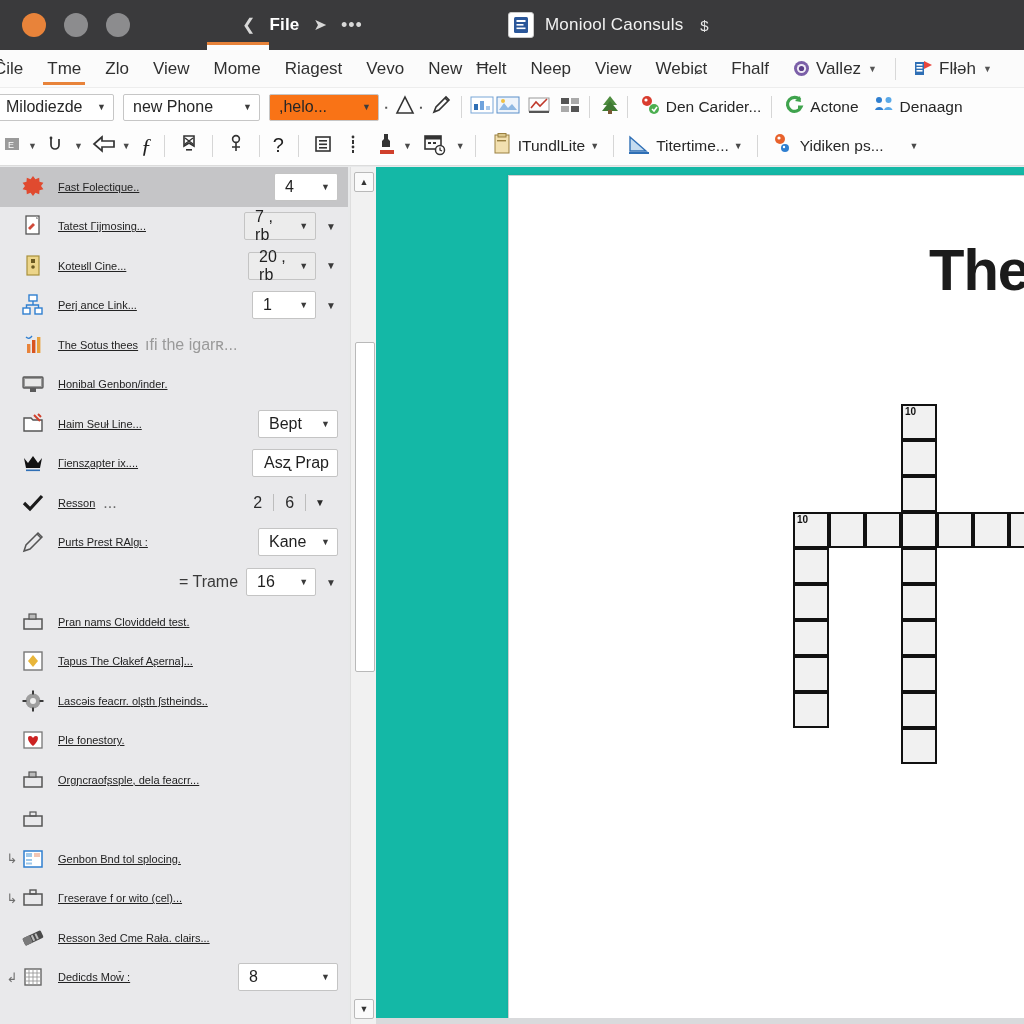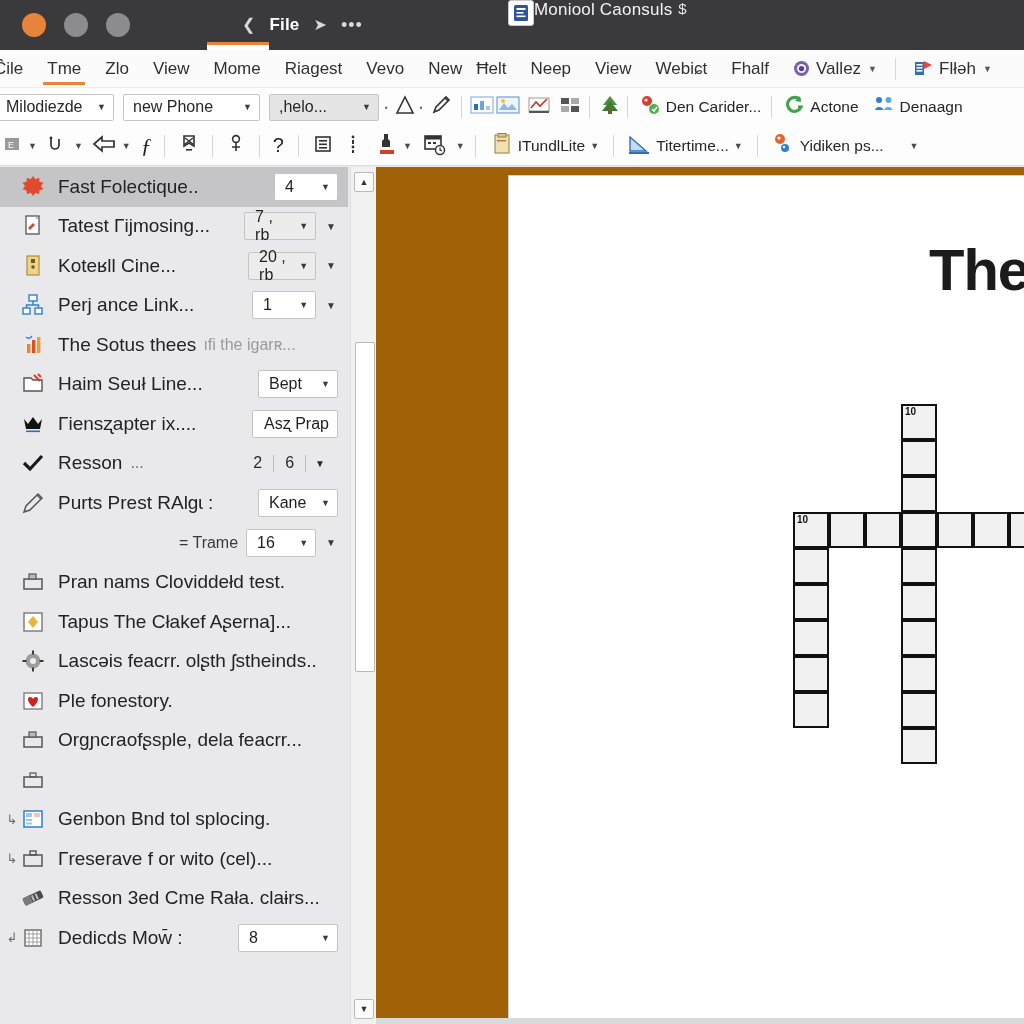--- a/index.html
+++ b/index.html
@@ -29,21 +29,21 @@
     color: #ffffff; font-size: 17px; font-weight: bold; letter-spacing: .2px;
   }
   .qat-dots { color: #d8d8d8; font-size: 18px; letter-spacing: 1px; }
 
   .file-tab-nub {
     position: absolute; left: 207px; top: 42px; width: 62px; height: 10px;
     background: #fdfdfd; border-top: 3px solid #e8833a;
   }
 
   .doc-title { position: absolute; left: 508px; top: 0; height: 50px;
-    display: flex; align-items: flex-start; gap: 0; }
+    display: flex; align-items: center; gap: 11px; }
   .doc-ico {
     width: 26px; height: 26px; border-radius: 3px; background: #ffffff;
     display: flex; align-items: center; justify-content: center;
     border: 1px solid #c9c9c9;
   }
   .doc-ico svg { display: block; }
   .doc-title-text { color: #f2f2f2; font-size: 17px; letter-spacing: .2px; }
   .doc-title-dollar { color: #e6e6e6; font-size: 15px; margin-left: 6px; }
 
   
@@ -102,21 +102,21 @@
   .srow.sel { background: #c5c5c7; }
   .srow .pre {
     width: 16px; font-size: 13px; color: #6e6e6e; flex: 0 0 16px;
     margin-left: -14px; margin-right: -2px; text-align: center;
   }
   .srow .ico {
     width: 30px; flex: 0 0 30px; display: flex; align-items: center;
     justify-content: center;
   }
   .srow .lbl {
-    font-size: 19px; color: #232323; white-space: nowrap; margin-left: 10px;
+    font-size: 11px; color: #232323; white-space: nowrap; margin-left: 10px; text-decoration: underline;
   }
   .srow .sub { font-size: 16px; color: #9a9a9a; margin-left: 7px; white-space: nowrap; }
   .srow .ell { font-size: 16px; color: #6b6b6b; margin-left: 8px; }
   .minidrop {
     margin-left: auto; margin-right: 10px; height: 28px; background: #fff;
     border: 1px solid #c4c4c4; border-radius: 2px; display: flex; align-items: center;
     padding: 0 7px 0 10px; font-size: 16px; color: #1f1f1f; gap: 8px;
   }
   .minidrop.gray { background: #ececec; }
   .minidrop .mc { font-size: 9px; color: #3a3a3a; }
@@ -141,21 +141,21 @@
   .sb-up { top: 5px; }
   .sb-down { bottom: 5px; }
   .sb-thumb {
     position: absolute; left: 4px; top: 175px; width: 20px; height: 330px;
     background: #ffffff; border: 1px solid #b9b9b9; border-radius: 2px;
   }
 
   
   .canvas {
     position: absolute; left: 376px; top: 167px; width: 648px; height: 857px;
-    background: #a16207;
+    background: #14b8a6;
   }
   .page {
     position: absolute; left: 132px; top: 8px; width: 560px; height: 845px;
     background: #ffffff; border: 1px solid #cfcfcf;
     box-shadow: 0 0 3px rgba(0,0,0,.07);
     overflow: hidden;
   }
   .page-title {
     position: absolute; left: 420px; top: 60px;
     font-size: 58px; font-weight: bold; color: #1b1b1b;
@@ -277,21 +277,21 @@
 
   <div class="ribbon-r1">
     <div class="combo" style="width:118px;margin-left:-4px">
       <span class="cv">Milodiezde</span>
       <span class="cc">▼</span>
     </div>
     <div class="combo" style="width:137px;margin-left:9px">
       <span class="cv">new Phone</span>
       <span class="cc">▼</span>
     </div>
-    <div class="combo" style="width:110px;margin-left:9px;background:#e5e5e5">
+    <div class="combo" style="width:110px;margin-left:9px;background:#f97316">
       <span class="cv">,helo...</span>
       <span class="cc">▼</span>
     </div>
     <span style="font-size:8px;color:#555;margin-left:6px">▪</span>
     <span style="margin-left:5px">
       <svg width="24" height="24" viewBox="0 0 24 24">
           <path d="M12 4 L20 20 L4 20 Z" fill="none" stroke="#333" stroke-width="1.6"></path>
         </svg>
     </span>
     <span style="font-size:8px;color:#555;margin-left:3px">▪</span>
@@ -558,20 +558,30 @@
             <rect x="5" y="11" width="3.4" height="9" fill="#e8833a"></rect>
             <rect x="10" y="7" width="3.4" height="13" fill="#d9541f"></rect>
             <rect x="15" y="4" width="3.4" height="16" fill="#e8a03a"></rect>
             <path d="M4 4 q3 3 6 -1" fill="none" stroke="#2f7fd0" stroke-width="1.3"></path>
           </svg>
       </span>
       <span class="lbl">The Sotus thees</span>
       <span class="sub">ıfi the igarʀ...</span>
     </div>
 
+    <div class="srow">
+      <span class="ico">
+        <svg width="24" height="22" viewBox="0 0 24 22">
+            <rect x="2" y="4" width="20" height="11" rx="1" fill="#9a9a9a" stroke="#5a5a5a" stroke-width="1.3"></rect>
+            <rect x="4" y="6" width="16" height="7" fill="#e8e8e8"></rect>
+            <rect x="9" y="15" width="6" height="4" fill="#5a5a5a"></rect>
+          </svg>
+      </span>
+      <span class="lbl">Honibal Genbon/inder.</span>
+    </div>
 
     <div class="srow">
       <span class="ico">
         <svg width="24" height="24" viewBox="0 0 24 24">
             <path d="M3 6 L10 6 L12 8 L21 8 L21 19 L3 19 Z" fill="#fff" stroke="#555" stroke-width="1.4"></path>
             <path d="M13 3 L19 9 M17 2 L20 5" stroke="#d0402c" stroke-width="2"></path>
           </svg>
       </span>
       <span class="lbl">Haim Seuł Line...</span>
       <span class="minidrop" style="width:80px">

